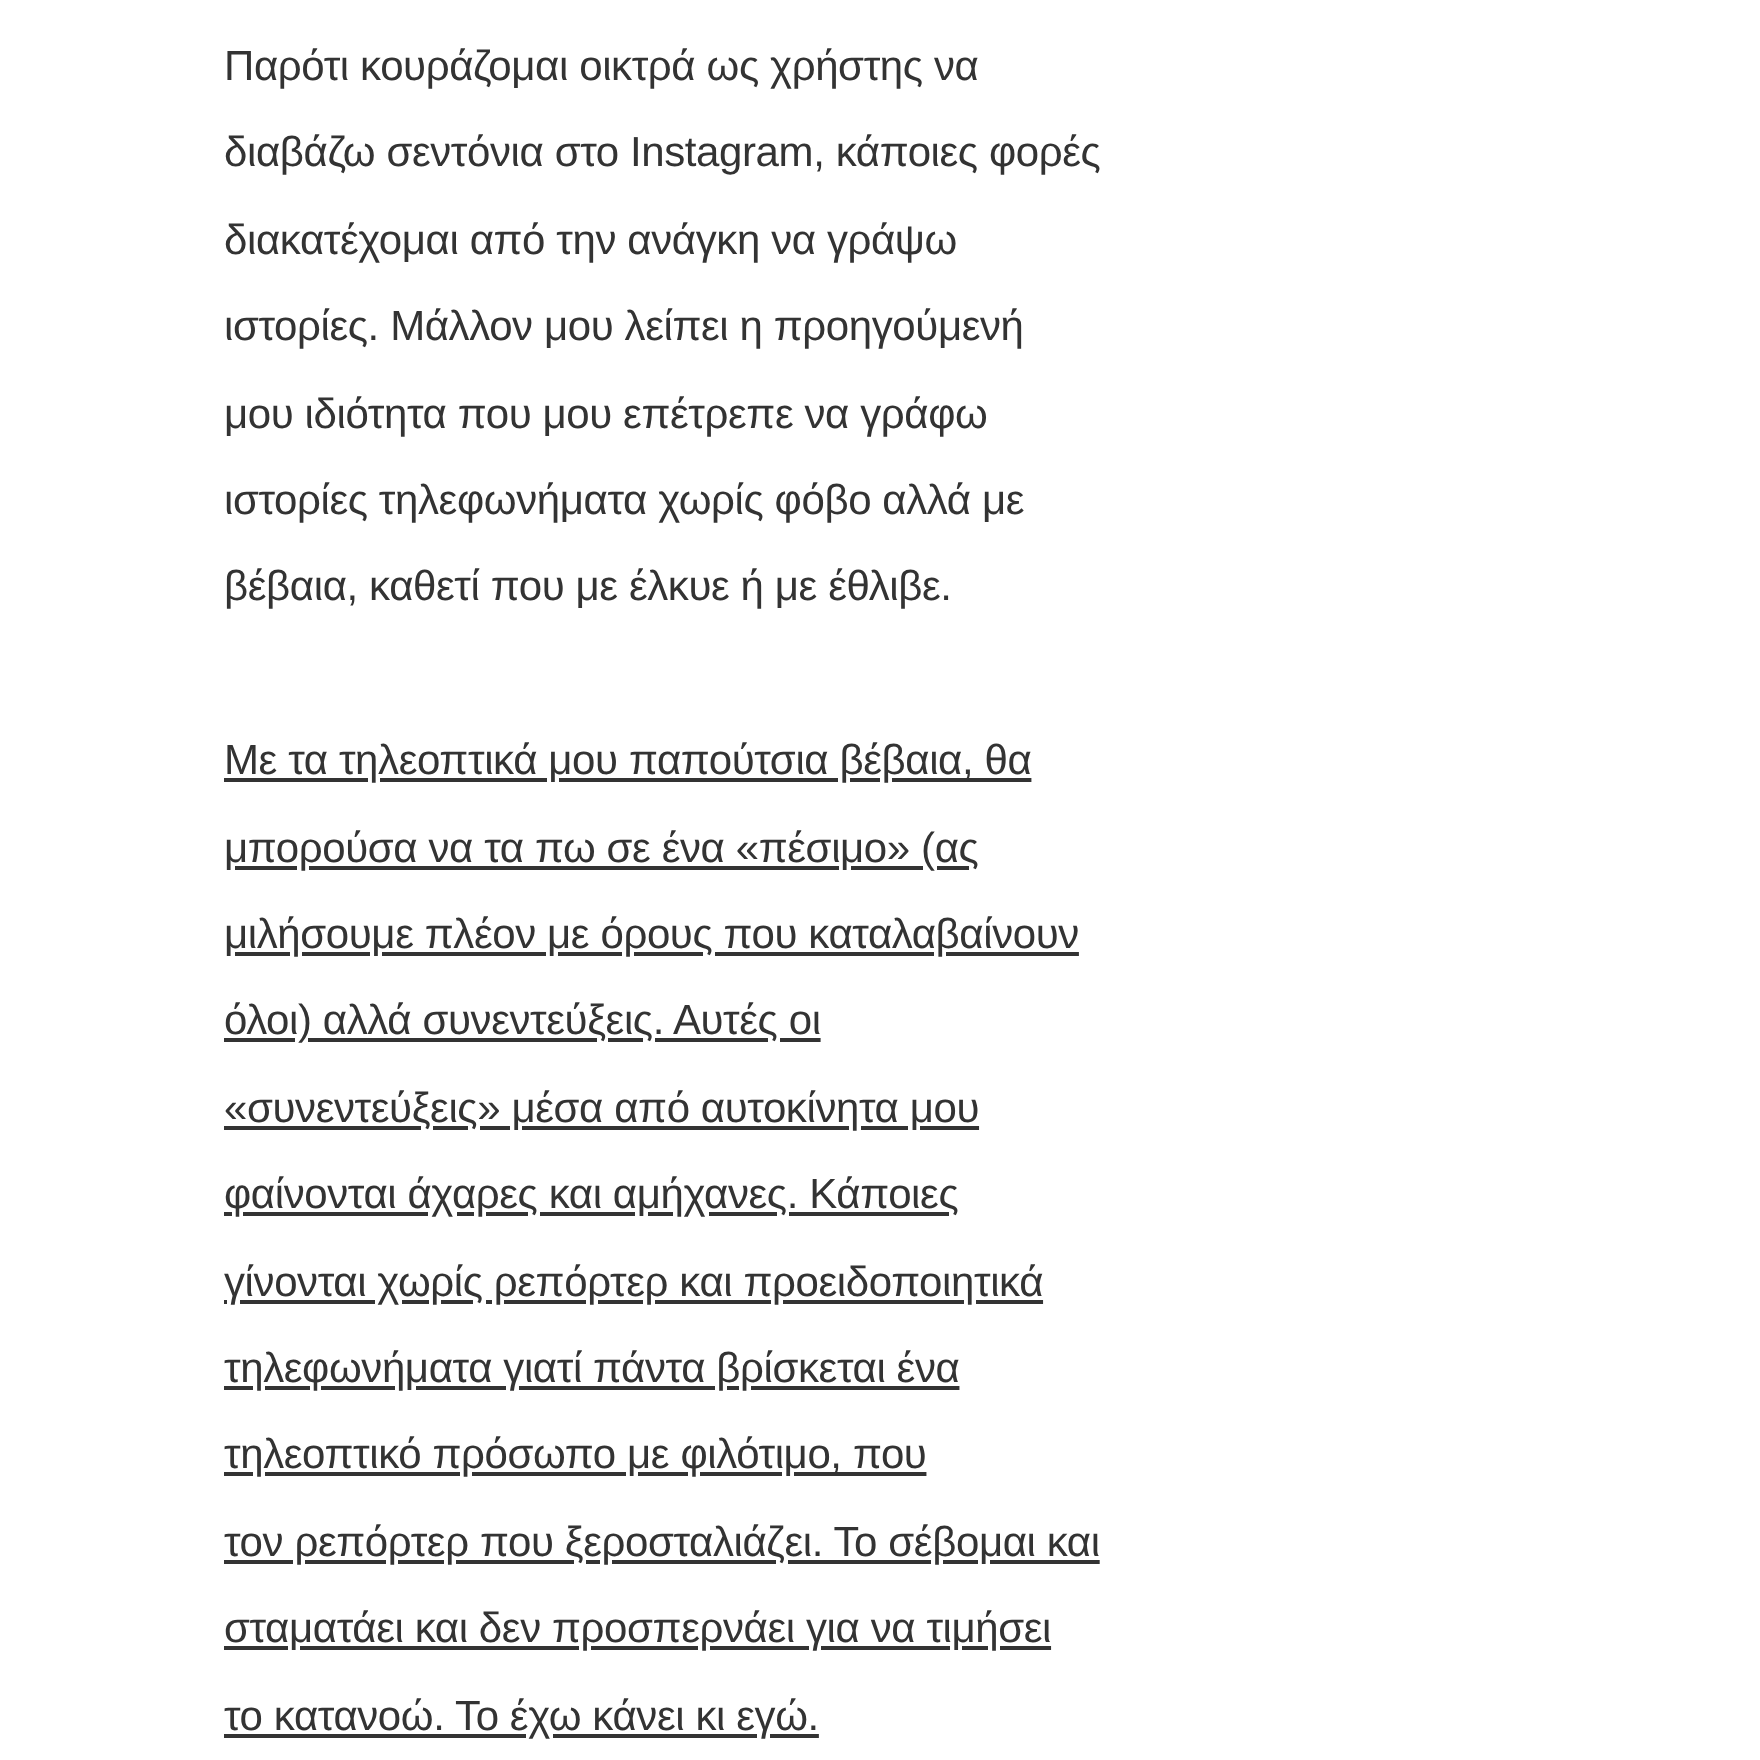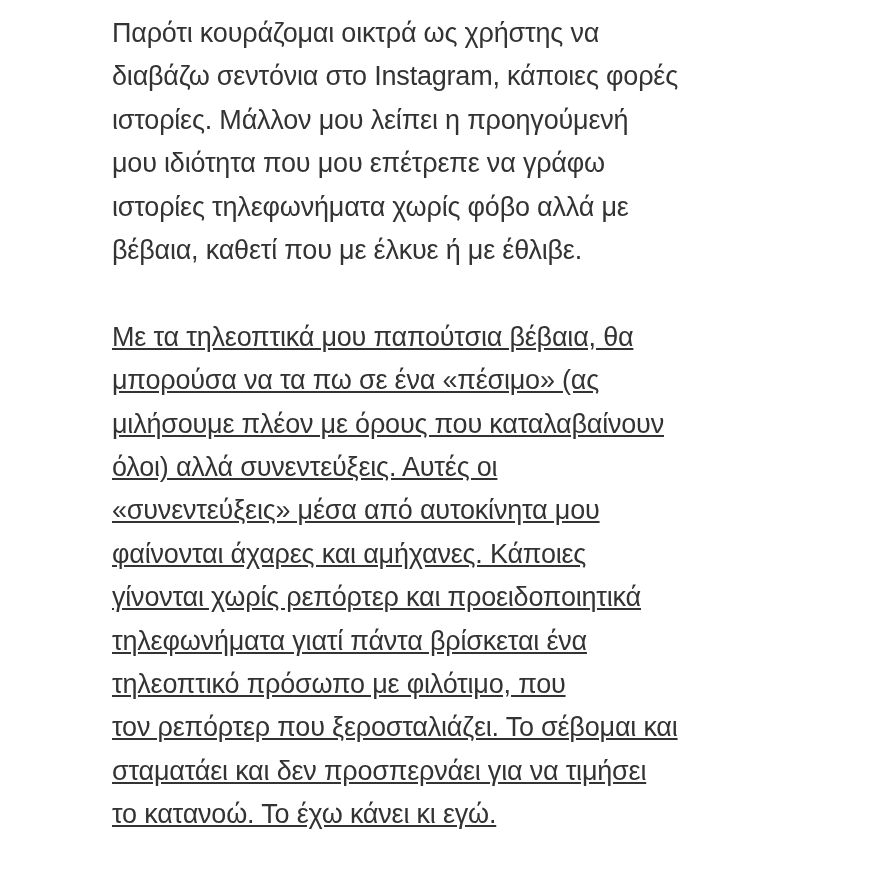--- a/index.html
+++ b/index.html
@@ -12,21 +12,21 @@
       height: 880px;
       overflow: hidden;
       position: relative;
     }
     .doc {
       position: absolute;
       left: 112px;
       top: 12px;
       width: 740px;
       font-family: "Liberation Sans", sans-serif;
-      font-size: 27px;
+      font-size: 21px;
       line-height: 43.4px;
       color: #333333;
       letter-spacing: -0.2px;
     }
     .para {
       margin: 0;
     }
     .para + .para {
       margin-top: 43.4px;
       text-decoration: underline;
@@ -36,20 +36,21 @@
       white-space: nowrap;
     }
   </style>
 </head>
 <body>
 
 <div class="doc">
   <p class="para">
     <span class="line">Παρότι κουράζομαι οικτρά ως χρήστης να</span>
     <span class="line">διαβάζω σεντόνια στο Instagram, κάποιες φορές</span>
+    <span class="line">διακατέχομαι από την ανάγκη να γράψω</span>
     <span class="line">ιστορίες. Μάλλον μου λείπει η προηγούμενή</span>
     <span class="line">μου ιδιότητα που μου επέτρεπε να γράφω</span>
     <span class="line">ιστορίες τηλεφωνήματα χωρίς φόβο αλλά με</span>
     <span class="line">βέβαια, καθετί που με έλκυε ή με έθλιβε.</span>
   </p>
   <p class="para">
     <span class="line">Με τα τηλεοπτικά μου παπούτσια βέβαια, θα</span>
     <span class="line">μπορούσα να τα πω σε ένα «πέσιμο» (ας</span>
     <span class="line">μιλήσουμε πλέον με όρους που καταλαβαίνουν</span>
     <span class="line">όλοι) αλλά συνεντεύξεις. Αυτές οι</span>

